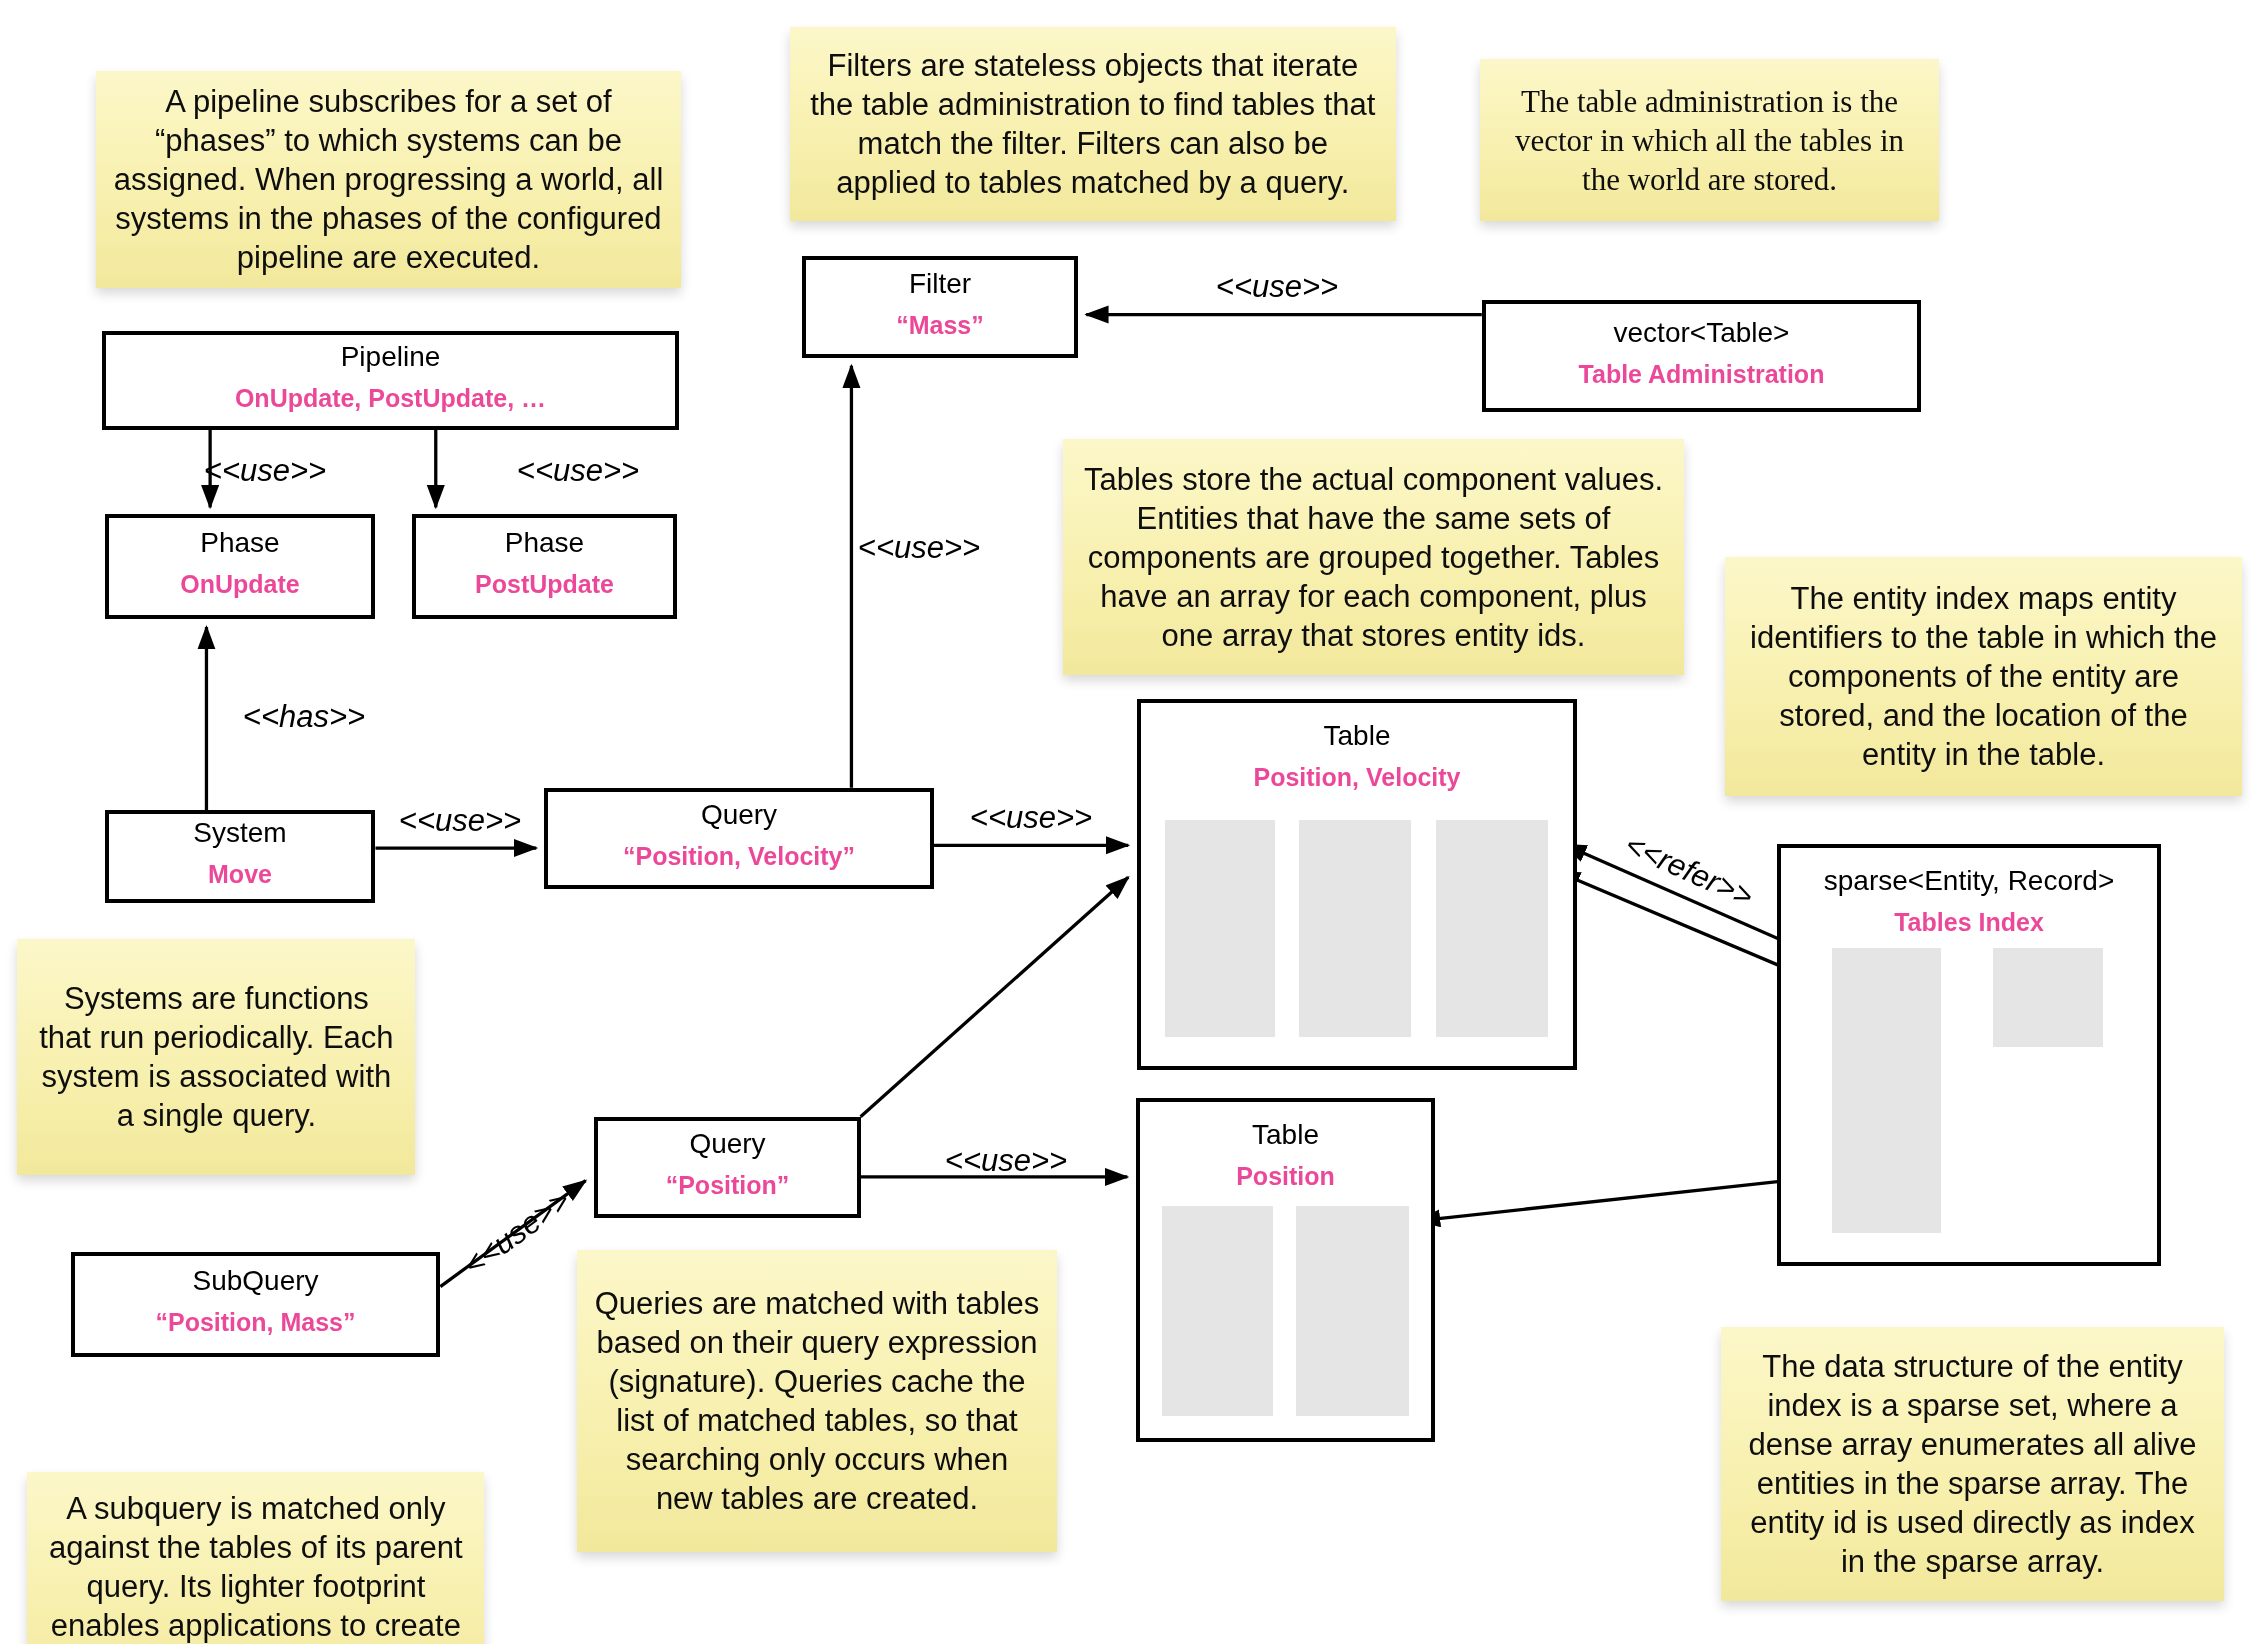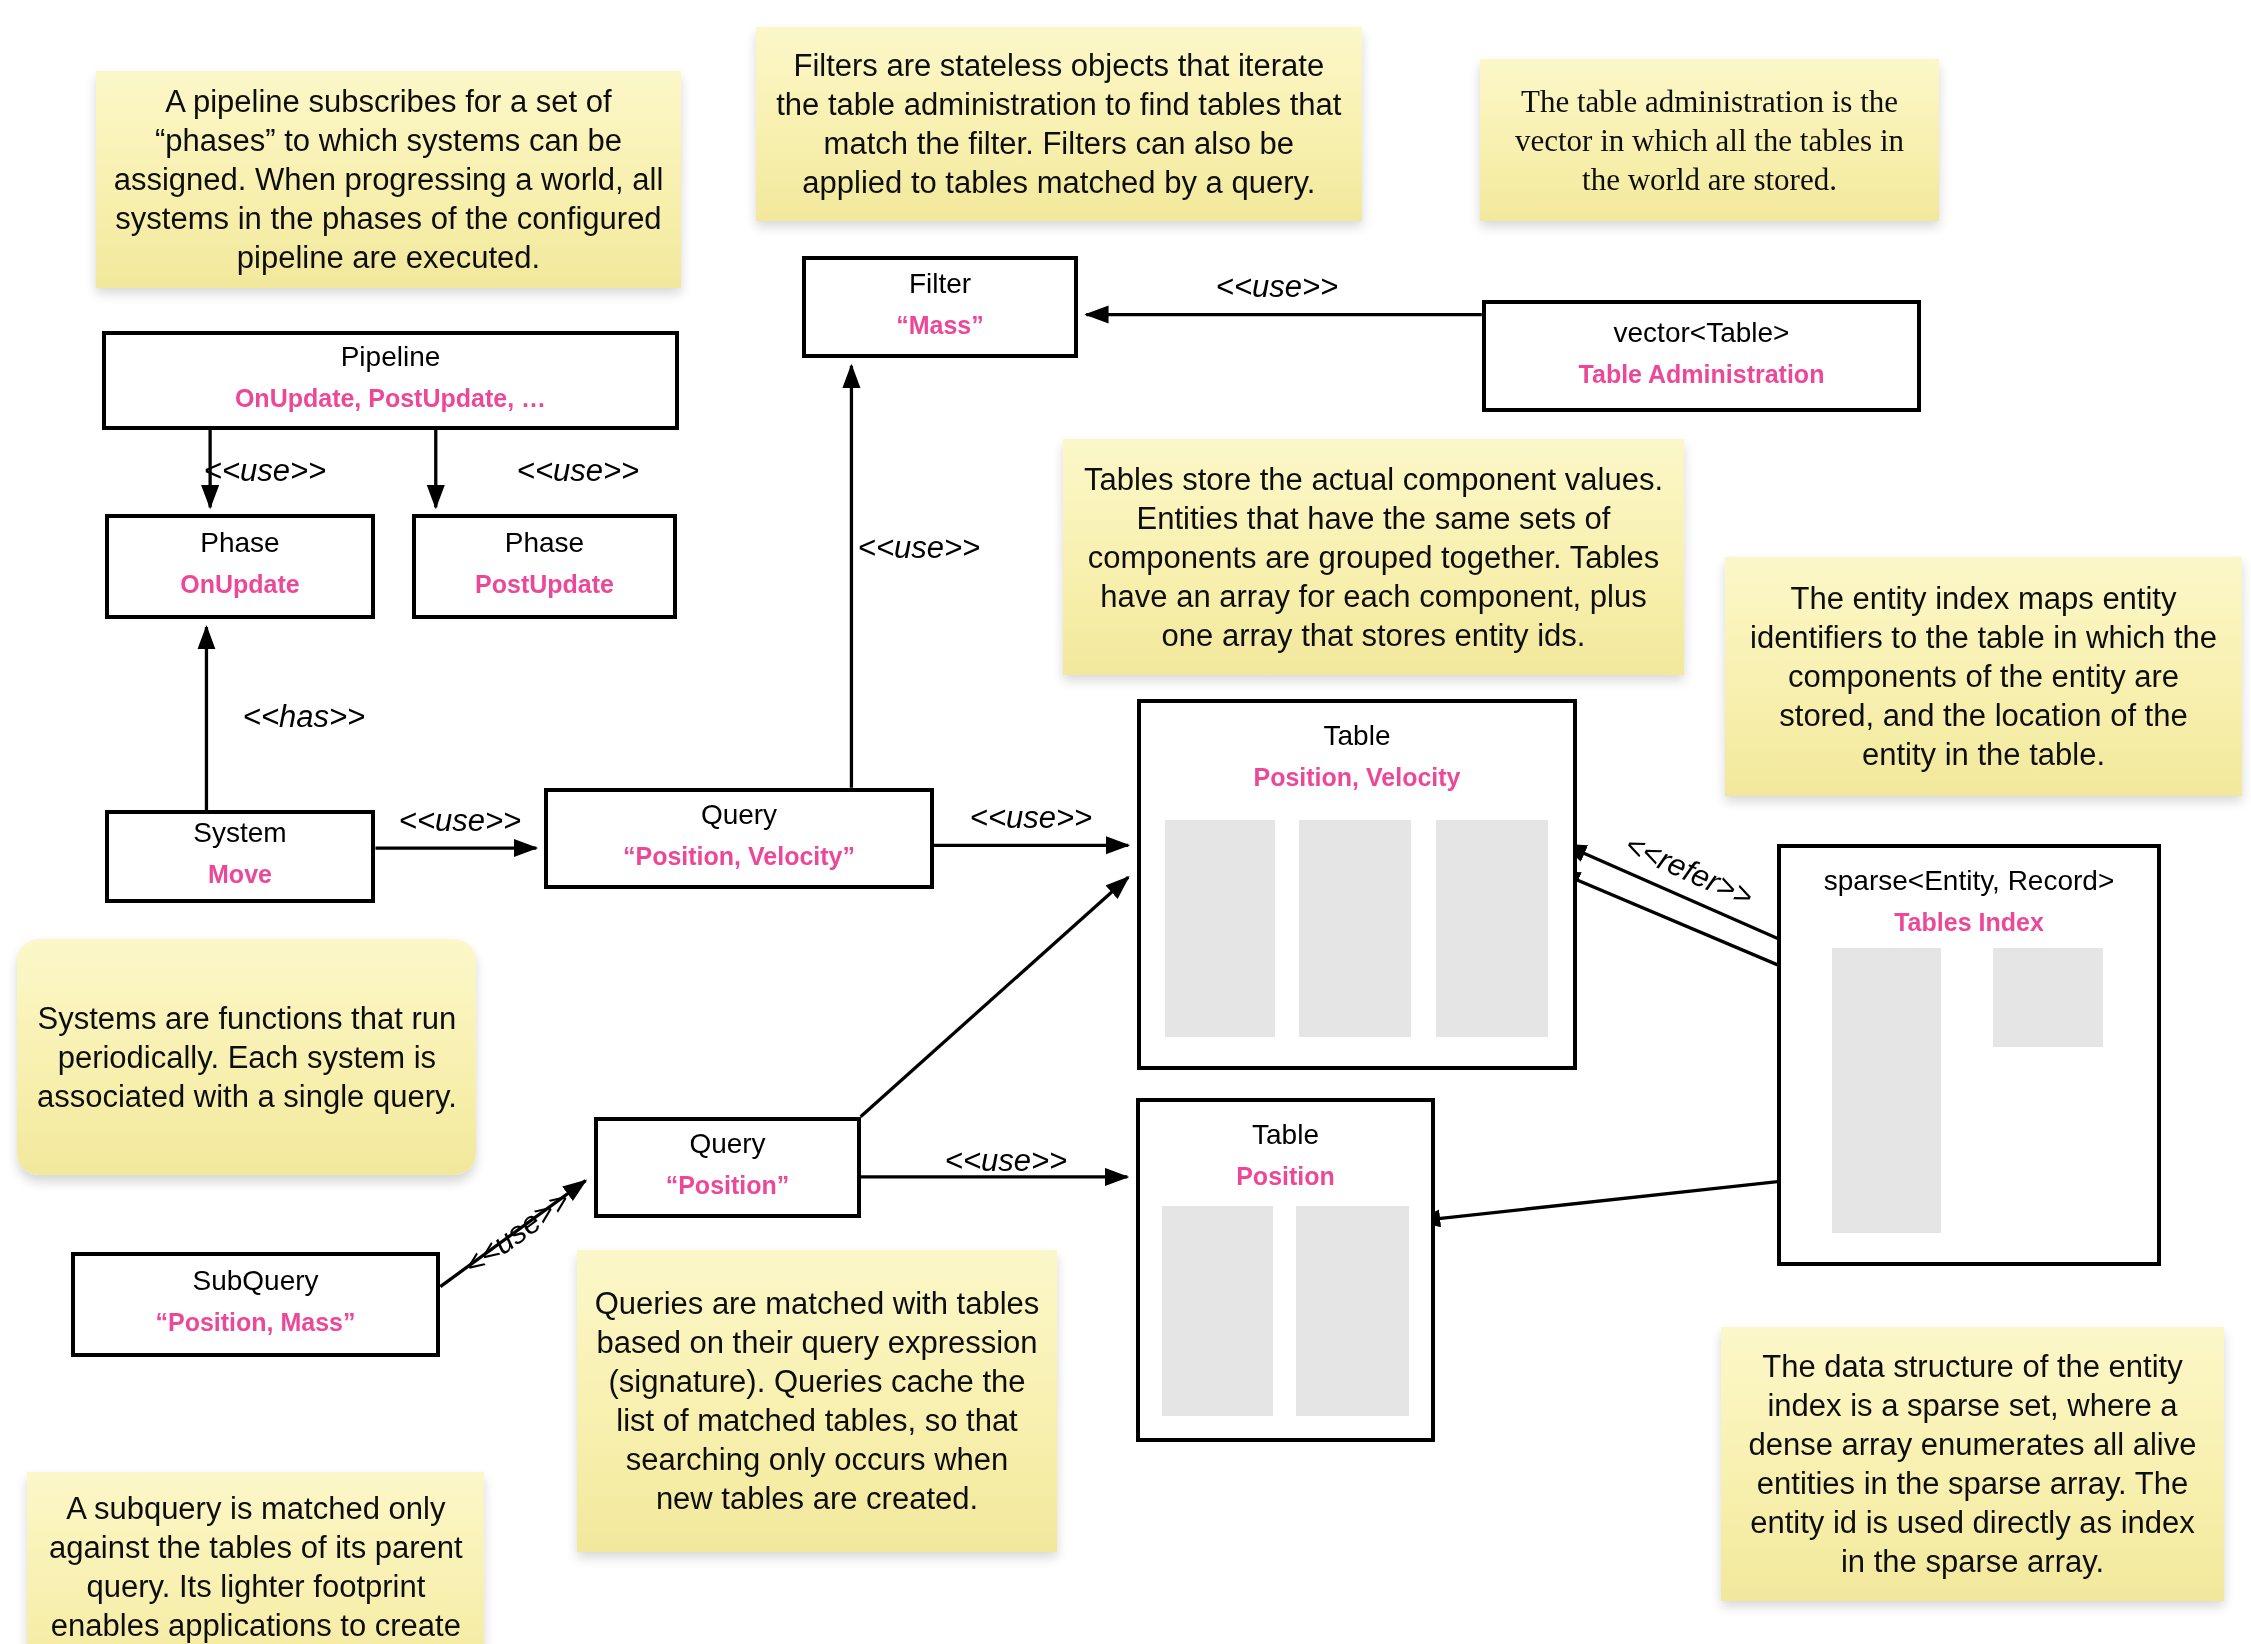--- a/index.html
+++ b/index.html
@@ -44,33 +44,33 @@
         <line x1="2003" y1="1080" x2="1705" y2="954" marker-end="url(#arrowhead)"></line>
         <line x1="2003" y1="1287" x2="1552" y2="1336" marker-end="url(#arrowhead)"></line>
         <line x1="2181" y1="1054" x2="2132" y2="1054" marker-end="url(#arrowhead)"></line>
         <line x1="2181" y1="1080" x2="2132" y2="1080" marker-end="url(#arrowhead)"></line>
         <line x1="2183" y1="1107" x2="2128" y2="1258" marker-end="url(#arrowhead)"></line>
       </g>
   </svg>
 <div class="note" style="left: 96px; top: 71px; width: 585px; height: 217px;">
       <div class="note-text">A pipeline subscribes for a set of “phases” to which systems can be assigned. When progressing a world, all systems in the phases of the configured pipeline are executed.</div>
     </div>
-    <div class="note" style="left: 756px; top: 27.4px; width: 606px; height: 194px; padding-left: 16px;">
+    <div class="note" style="left: 790px; top: 27.4px; width: 606px; height: 194px; padding-left: 16px;">
       <div class="note-text">Filters are stateless objects that iterate the table administration to find tables that match the filter. Filters can also be applied to tables matched by a query.</div>
     </div>
     <div class="note" style="left: 1480px; top: 59px; width: 459px; height: 162px; font-family: Liberation Serif, serif;">
       <div class="note-text">The table administration is the vector in which all the tables in the world are stored.</div>
     </div>
     <div class="note" style="left: 1063px; top: 439px; width: 621px; height: 236px;">
       <div class="note-text">Tables store the actual component values. Entities that have the same sets of components are grouped together. Tables have an array for each component, plus one array that stores entity ids.</div>
     </div>
     <div class="note" style="left: 1725px; top: 557px; width: 517px; height: 239px;">
       <div class="note-text">The entity index maps entity identifiers to the table in which the components of the entity are stored, and the location of the entity in the table.</div>
     </div>
-    <div class="note" style="left: 17.4px; top: 939px; width: 459px; height: 236px; border-radius: 22px;">
+    <div class="note" style="left: 17.4px; top: 939px; width: 398px; height: 236px;">
       <div class="note-text">Systems are functions that run periodically. Each system is associated with a single query.</div>
     </div>
     <div class="note" style="left: 577px; top: 1250px; width: 480px; height: 302px;">
       <div class="note-text">Queries are matched with tables based on their query expression (signature). Queries cache the list of matched tables, so that searching only occurs when new tables are created.</div>
     </div>
     <div class="note" style="left: 27.4px; top: 1472px; width: 457px; height: 228px;">
       <div class="note-text">A subquery is matched only against the tables of its parent query. Its lighter footprint enables applications to create many subqueries.</div>
     </div>
     <div class="note" style="left: 1721px; top: 1327px; width: 503px; height: 274px;">
       <div class="note-text">The data structure of the entity index is a sparse set, where a dense array enumerates all alive entities in the sparse array. The entity id is used directly as index in the sparse array.</div>

